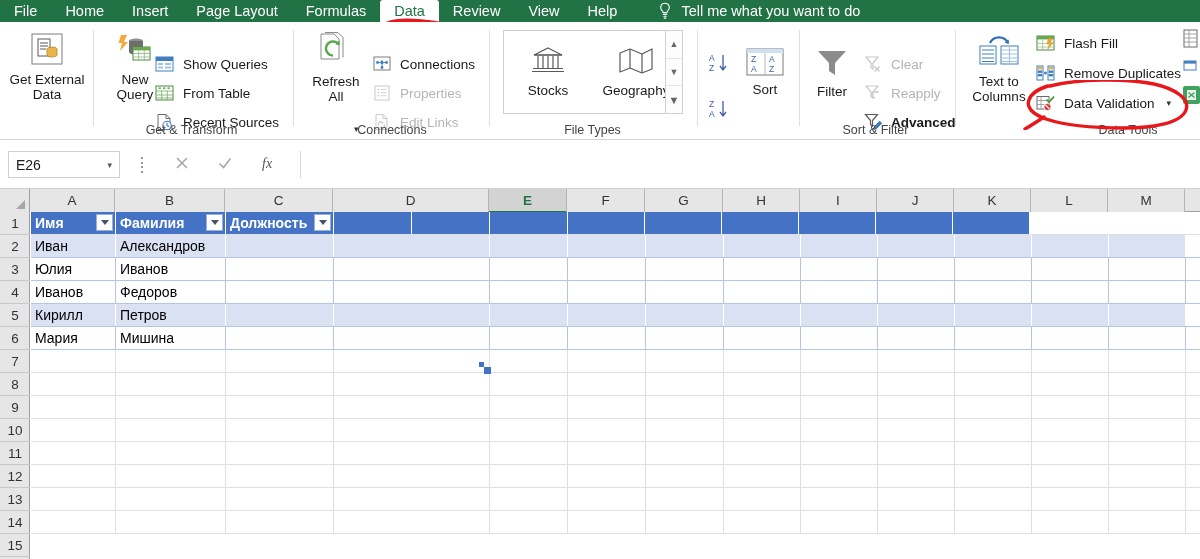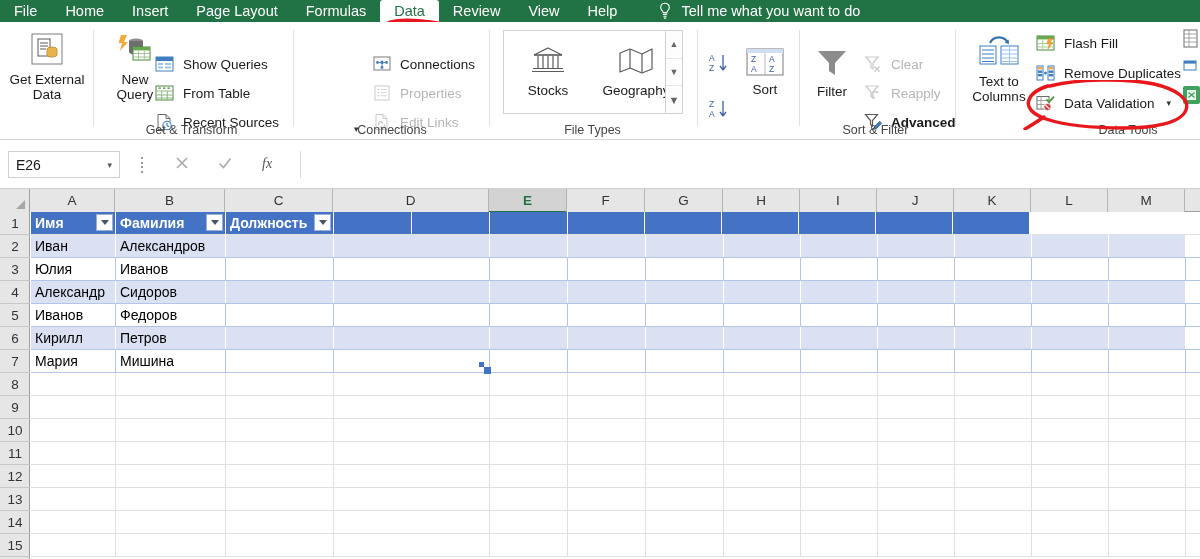--- a/index.html
+++ b/index.html
@@ -383,20 +383,34 @@
       </span>
       <span>Recent Sources</span>
     </div>
 
     <div class="rgroup-label" style="left:93px;width:197px;">Get &amp; Transform</div>
   </div>
 
   <div class="rgroup-sep" style="left:293px;"></div>
 
   <div class="rgroup" style="left:297px; width:190px;">
+    <div class="bigbtn" style="left:6px; top:10px; width:66px;">
+      <span class="glyph">
+        <svg width="40" height="36" viewBox="0 0 40 36">
+          <path d="M5 2h13l5 5v20H5z" fill="#ffffff" stroke="#8a8a8a" stroke-width="1"></path>
+          <path d="M9 0.5h13l5 5v20" fill="none" stroke="#8a8a8a" stroke-width="1"></path>
+          <path d="M13 -1h0" fill="none" stroke="#8a8a8a"></path>
+          <path d="M17 23.5a7 7 0 1 1 5.5-11.3" fill="none" stroke="#5aa84f" stroke-width="2.4"></path>
+          <path d="M23.6 8.5l0.2 4.4l-4.4-0.5z" fill="#5aa84f"></path>
+          <path d="M17 9.5a7 7 0 0 1 2.4 12.4" fill="none" stroke="#5aa84f" stroke-width="2.4" opacity="0"></path>
+        </svg>
+      </span>
+      <span class="lbl"><span>Refresh
+All</span></span>
+    </div>
     <span style="position:absolute;left:57px;top:103px;" class="caret-d">▾</span>
 
     <div class="smbtn" style="left:76px; top:33px;">
       <span class="glyph">
         <svg width="18" height="18" viewBox="0 0 18 18">
           <rect x="1" y="2" width="16" height="13" fill="#ffffff" stroke="#7a7a7a" stroke-width="1"></rect>
           <path d="M9 5l2 2.5-2 2.5-2-2.5z" fill="#3f7fbf"></path>
           <circle cx="4.5" cy="7.5" r="1.4" fill="#3f7fbf"></circle>
           <circle cx="13.5" cy="7.5" r="1.4" fill="#3f7fbf"></circle>
           <circle cx="9" cy="12.5" r="1.4" fill="#3f7fbf"></circle>
@@ -776,35 +790,20 @@
         <div class="gcell" style="width: 78px;"></div>
         <div class="gcell" style="width: 78px;"></div>
         <div class="gcell" style="width: 78px;"></div>
         <div class="gcell" style="width: 77px;"></div>
         <div class="gcell" style="width: 77px;"></div>
         <div class="gcell" style="width: 77px;"></div>
         <div class="gcell" style="width: 77px;"></div>
         <div class="gcell" style="width: 77px;"></div>
         <div class="gcell" style="width: 77px;"></div>
       </div>
-      <div class="grow band-a">
-        <div class="gcell" style="width: 85px;">Александр</div>
-        <div class="gcell" style="width: 110px;">Сидоров</div>
-        <div class="gcell" style="width: 108px;"></div>
-        <div class="gcell" style="width: 156px;"></div>
-        <div class="gcell" style="width: 78px;"></div>
-        <div class="gcell" style="width: 78px;"></div>
-        <div class="gcell" style="width: 78px;"></div>
-        <div class="gcell" style="width: 77px;"></div>
-        <div class="gcell" style="width: 77px;"></div>
-        <div class="gcell" style="width: 77px;"></div>
-        <div class="gcell" style="width: 77px;"></div>
-        <div class="gcell" style="width: 77px;"></div>
-        <div class="gcell" style="width: 77px;"></div>
-      </div>
       <div class="grow band-b">
         <div class="gcell" style="width: 85px;">Иванов</div>
         <div class="gcell" style="width: 110px;">Федоров</div>
         <div class="gcell" style="width: 108px;"></div>
         <div class="gcell" style="width: 156px;"></div>
         <div class="gcell" style="width: 78px;"></div>
         <div class="gcell" style="width: 78px;"></div>
         <div class="gcell" style="width: 78px;"></div>
         <div class="gcell" style="width: 77px;"></div>
         <div class="gcell" style="width: 77px;"></div>

